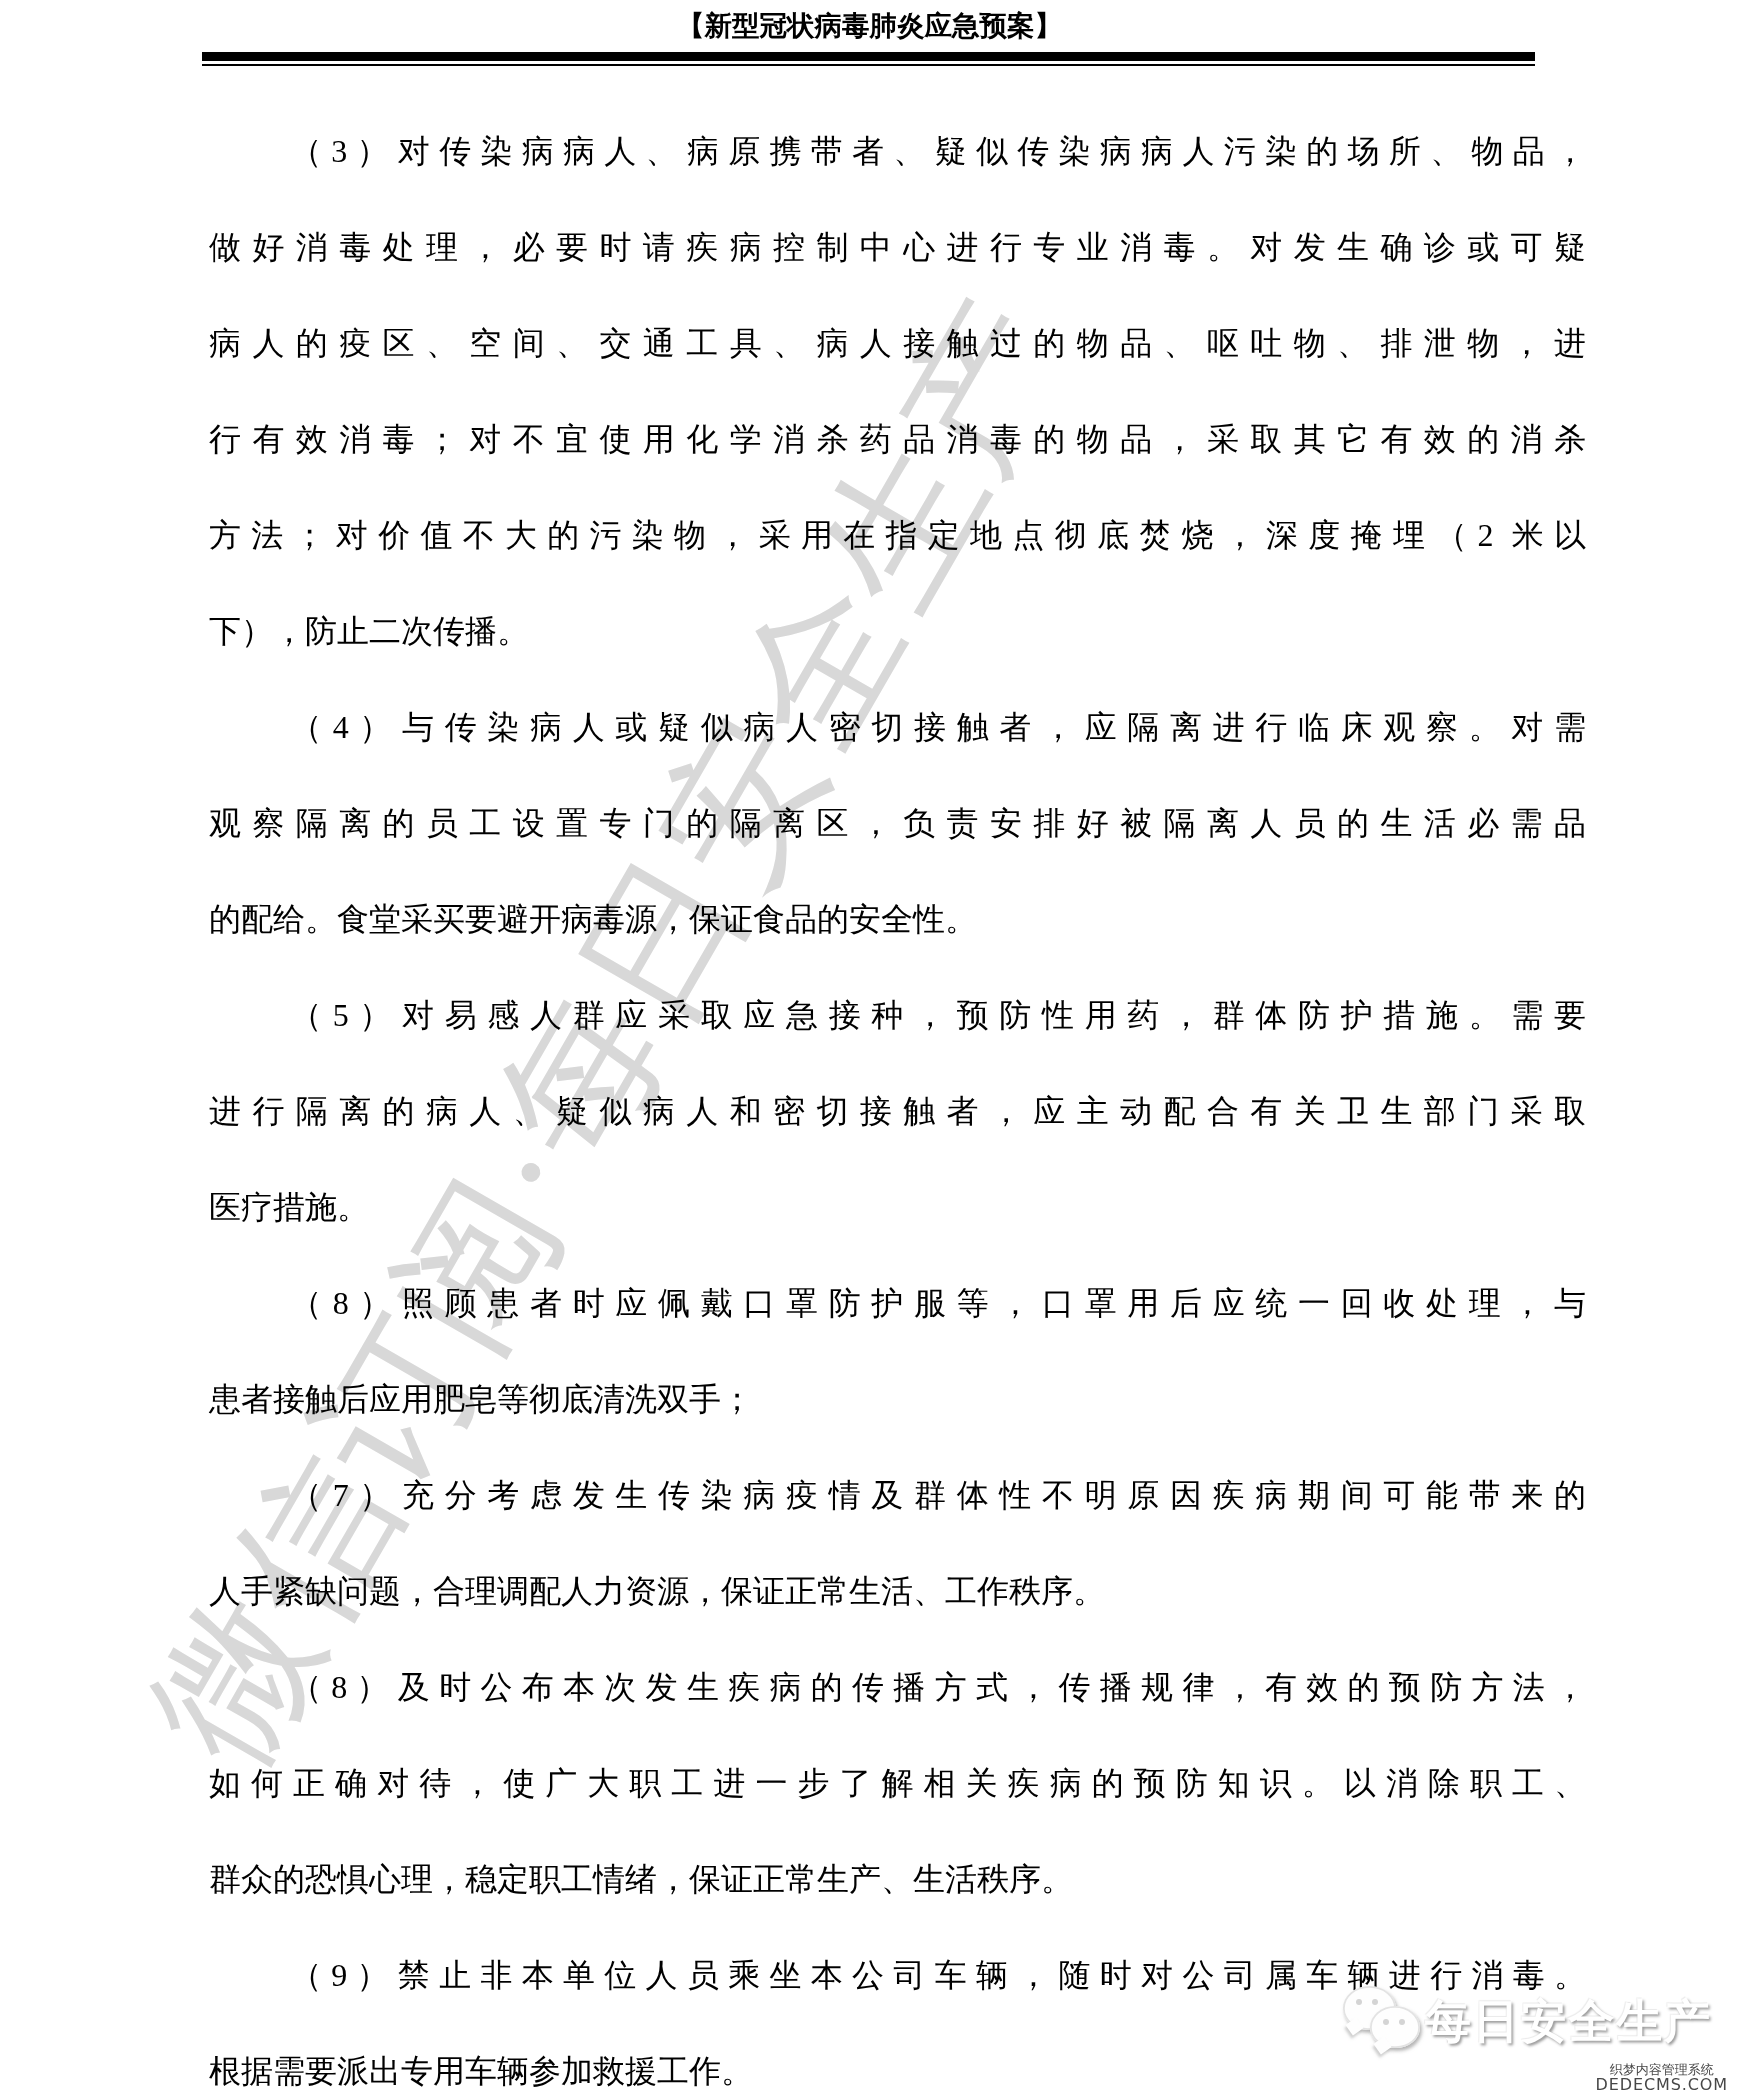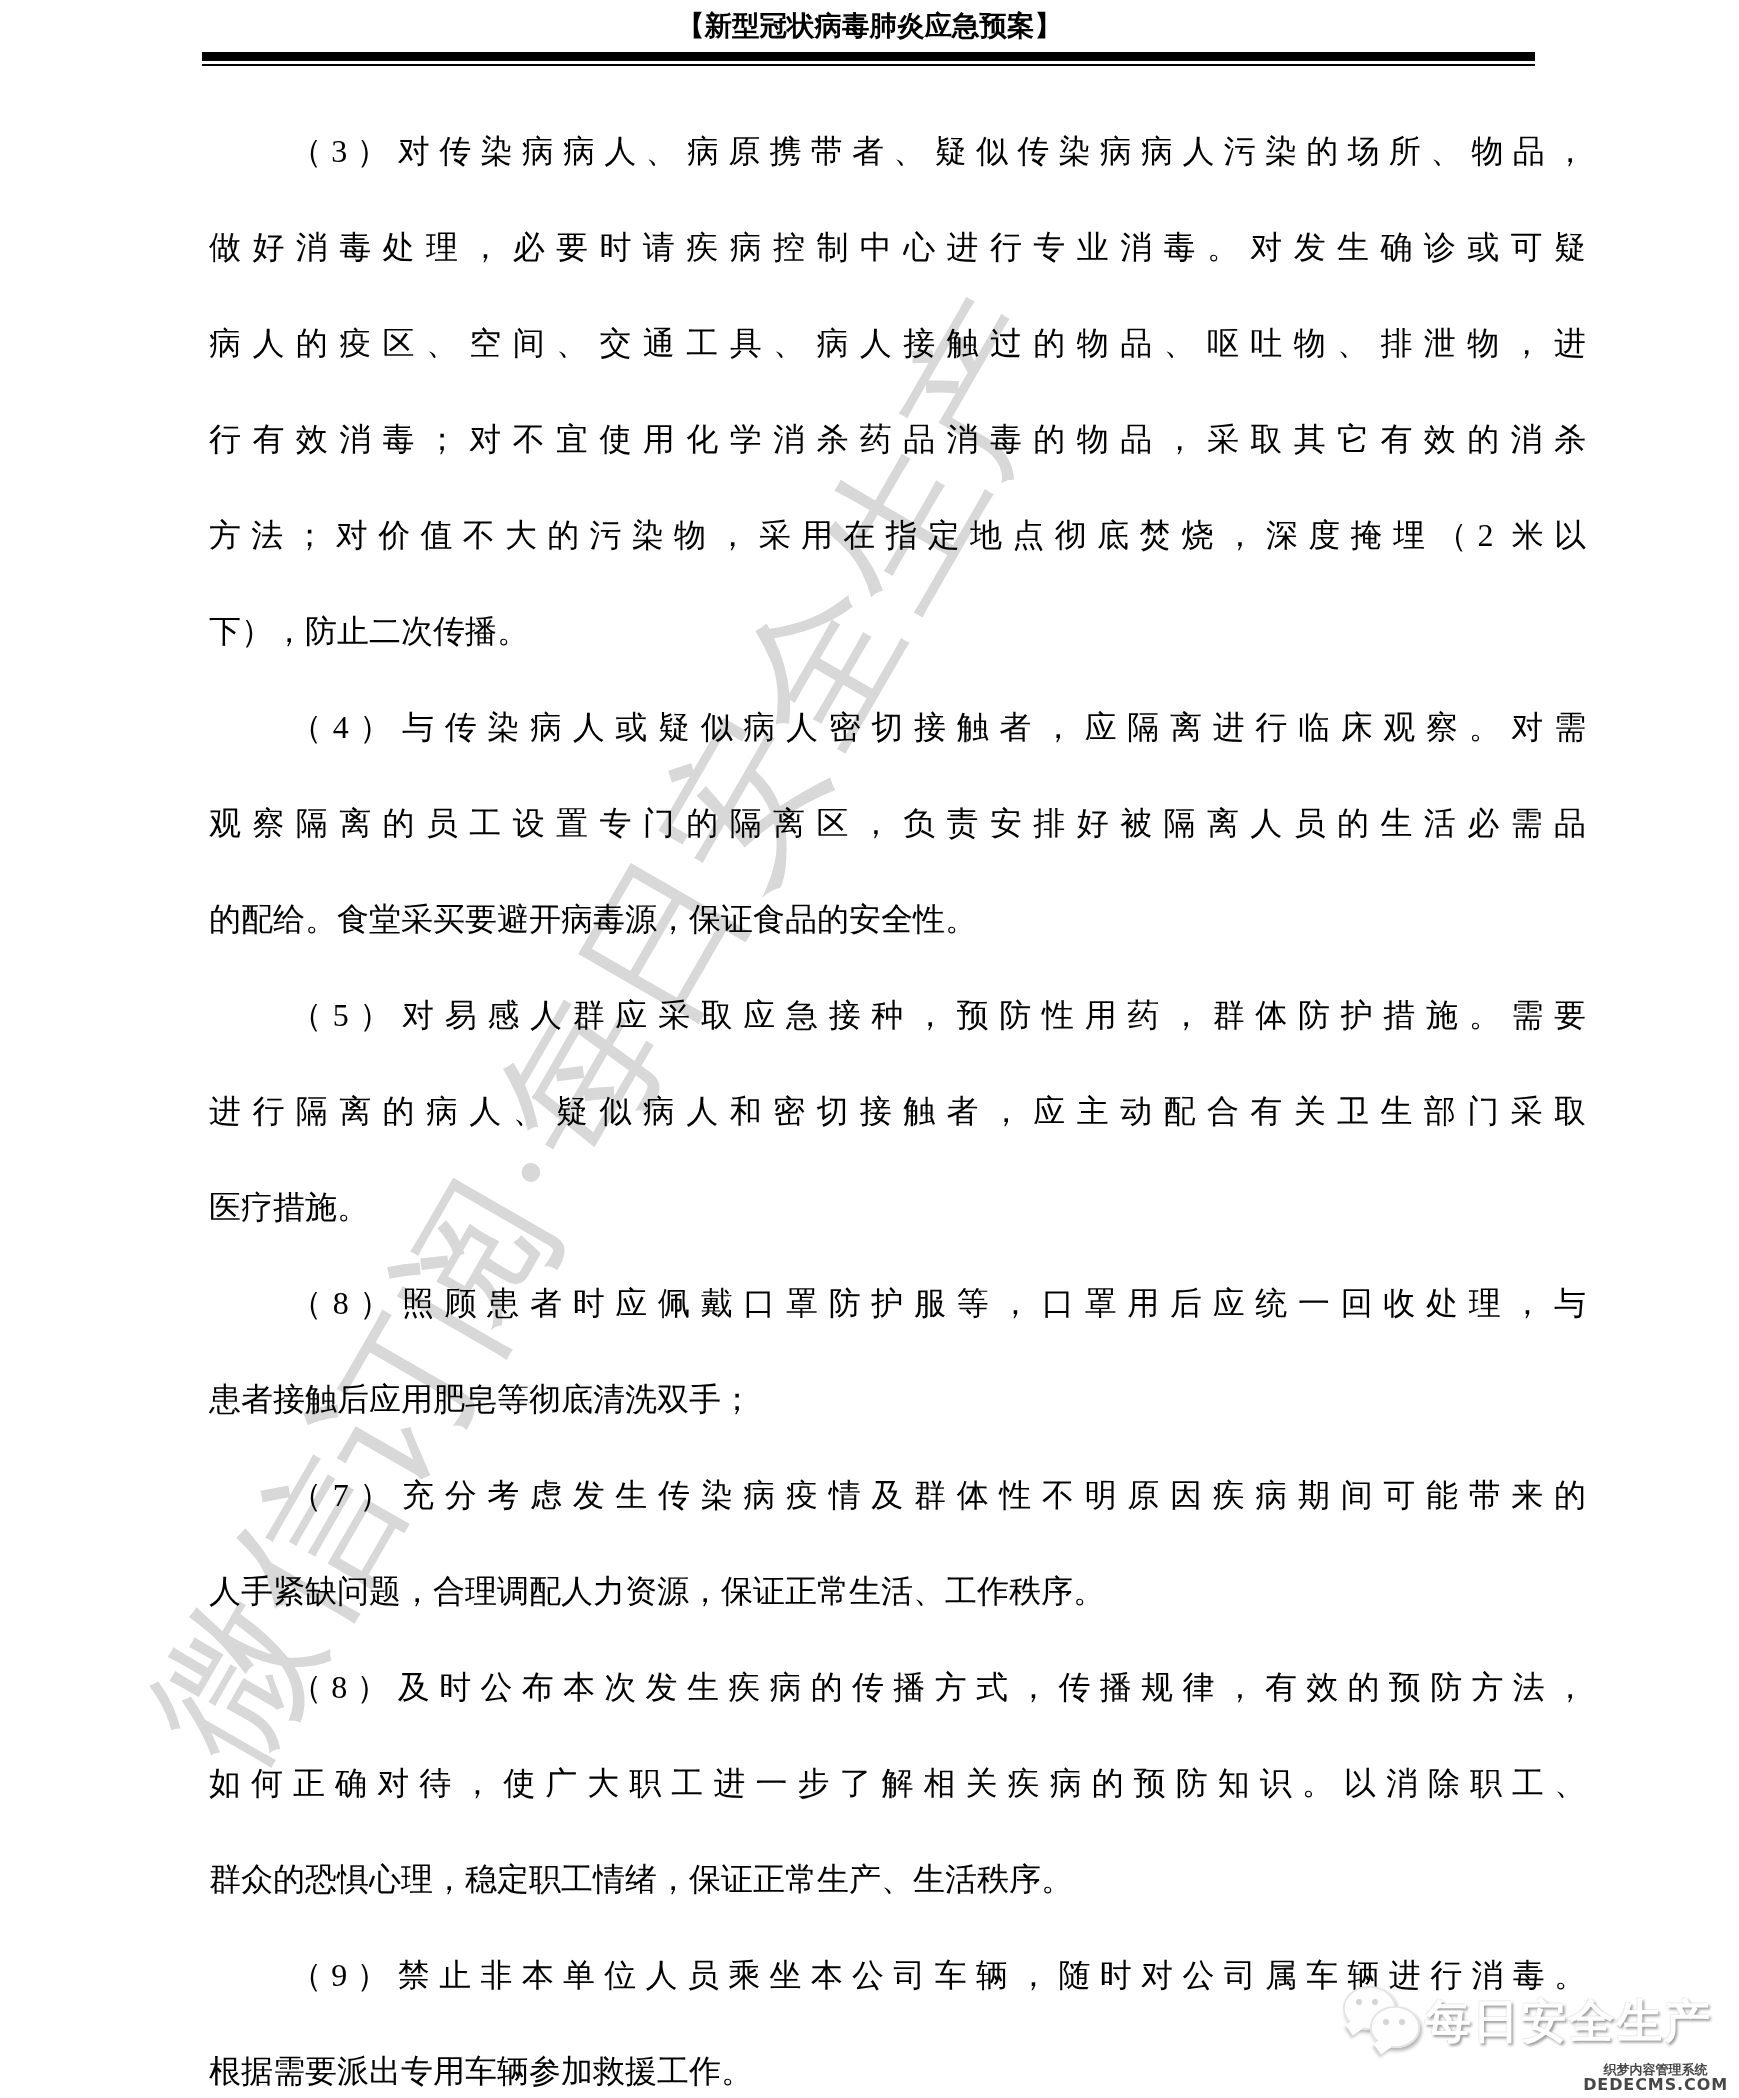--- a/index.html
+++ b/index.html
@@ -56,21 +56,21 @@
     font-family:Liberation Mono, monospace;
     font-weight:bold;font-size:46px;line-height:51px;letter-spacing:1.8px;
     color:#ffffff;
     text-shadow:1.8px 1.8px 2.8px #9b9b9b, -0.9px -0.9px 0.9px #ededed;
     white-space:nowrap;
   }
   
   .cms-credit{
     position:absolute;right:11px;top:2063px;z-index:2;text-align:center;
     font-family:"DejaVu Sans","Liberation Sans",sans-serif;
-    font-weight:bold;color:#474747;
+    font-weight:normal;color:#474747;
     text-shadow:0.9px 0.9px 0 #fff,-0.9px -0.9px 0 #fff,0.9px -0.9px 0 #fff,-0.9px 0.9px 0 #fff;
   }
   .cms-credit .l1{font-size:13px;line-height:14.7px;}
   .cms-credit .l2{font-size:16px;line-height:13.8px;letter-spacing:0.9px;}
 </style>
 </head>
 <body>
 
 <span class="watermark">微信订阅·每日安全生产</span>
 

